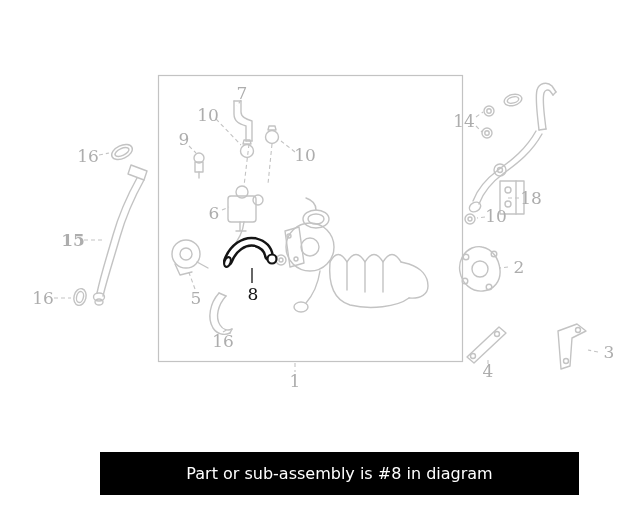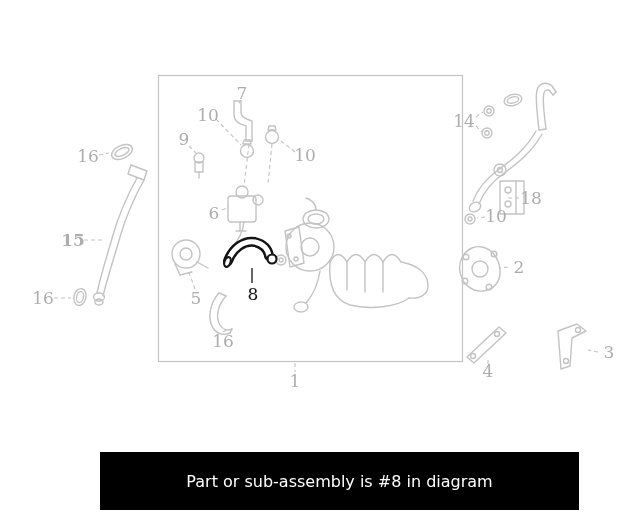--- a/index.html
+++ b/index.html
@@ -17,21 +17,21 @@
   .box{fill:none;stroke:var(--line-art,#c3c3c3);stroke-width:1.2;}
   .leader{fill:none;stroke:var(--line-art,#c3c3c3);stroke-width:1.1;stroke-dasharray:4 3;}
   .hl-line{fill:none;stroke:var(--highlight,#141414);stroke-width:1.3;}
   .hose-outer{fill:none;stroke:var(--highlight,#141414);stroke-width:10;stroke-linecap:round;}
   .hose-inner{fill:none;stroke:#ffffff;stroke-width:5;stroke-linecap:round;}
   .hl-ring{fill:#ffffff;stroke:var(--highlight,#141414);stroke-width:2.2;}
   .callout-layer{position:absolute;inset:0;pointer-events:none;}
   .callout{position:absolute;transform:translate(-50%,-50%);
            font-family:"DejaVu Serif",serif;font-size:17px;color:var(--callout,#adadad);}
   .callout.highlighted{color:var(--highlight,#141414);}
-  .banner{position:absolute;left:100px;top:452px;width:479px;height:58px;
+  .banner{position:absolute;left:100px;top:452px;width:479px;height:43px;
           background:var(--banner-bg,#000);color:var(--banner-text,#fff);
           display:flex;flex-direction:column;justify-content:center;align-items:center;
           font-family:"DejaVu Sans",sans-serif;font-size:16px;line-height:23px;}
 </style>
 </head>
 <body>
 
 <div class="stage">
 
   <svg width="640" height="512" viewBox="0 0 640 512">

